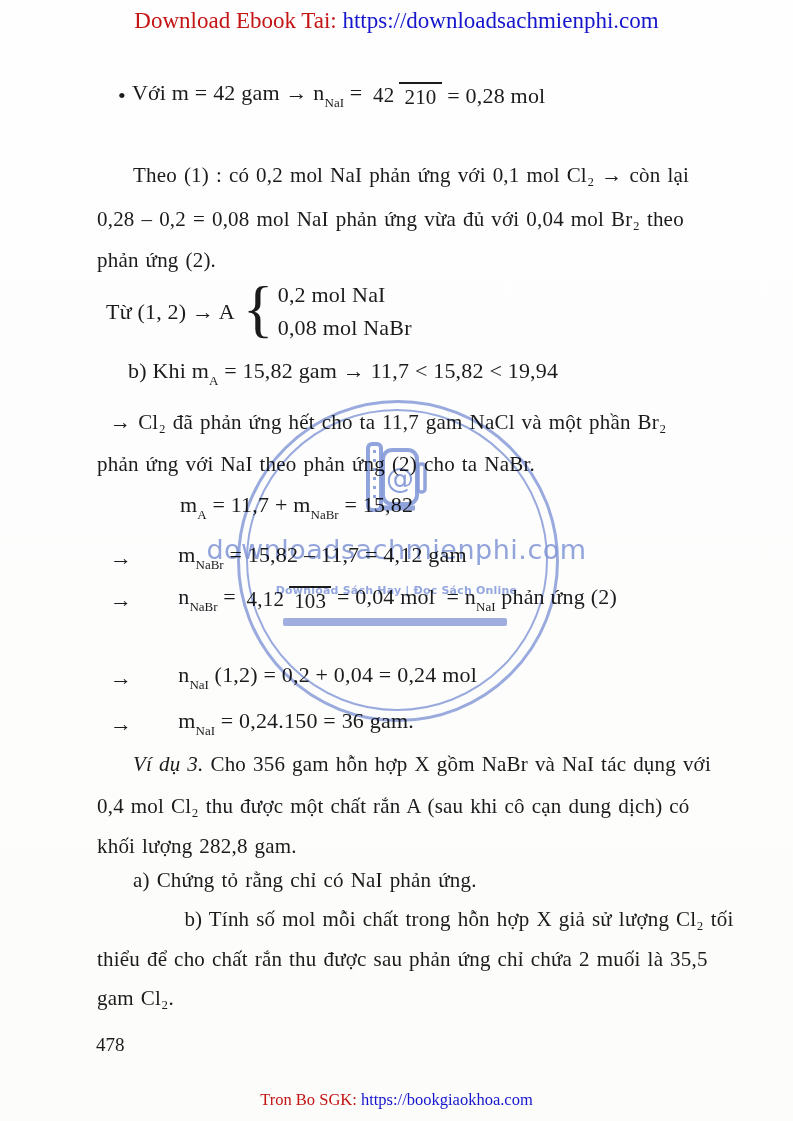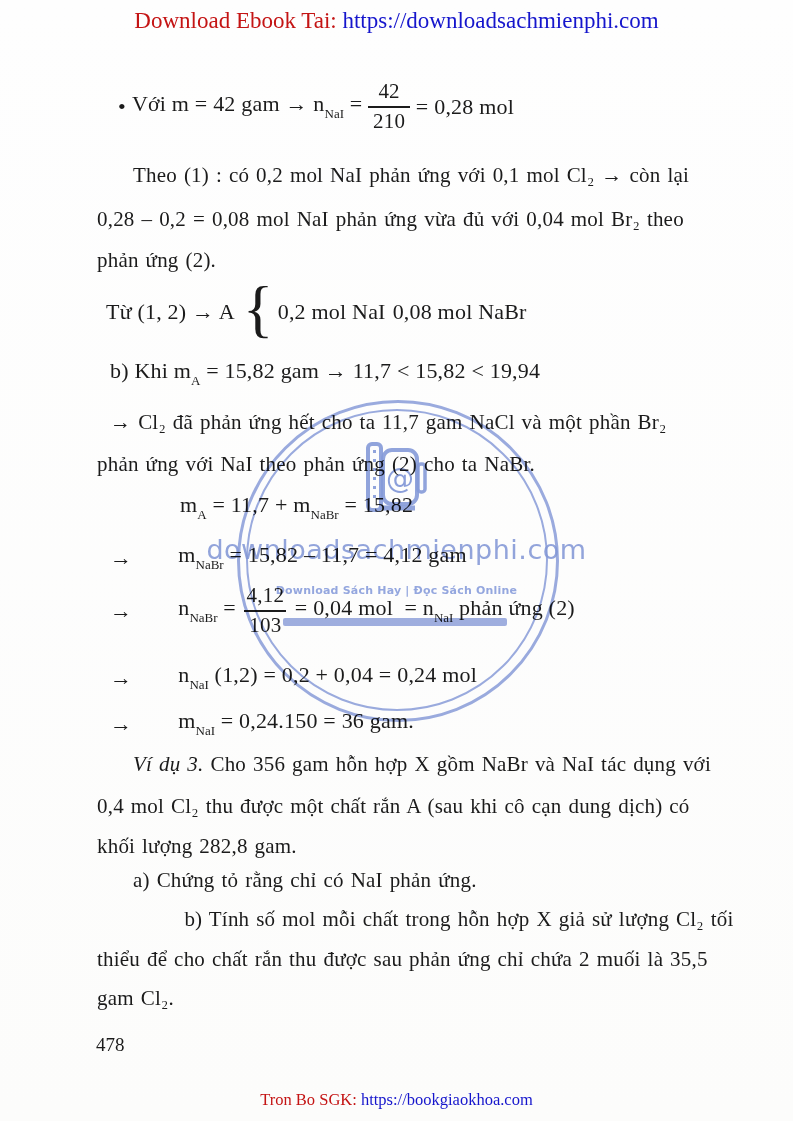--- a/index.html
+++ b/index.html
@@ -25,25 +25,25 @@
   }
   .indent { padding-left:36px; }
   .it { font-style:italic; }
 
   
   .eq { position:absolute; display:flex; align-items:center; font-size:22px; letter-spacing:0.2px; }
   .seg { white-space:pre; }
   .seg sub { font-size:13px; vertical-align:-7px; letter-spacing:0; }
   .arr { margin-right:46px; white-space:pre; }
   .bullet { margin-right:6px; }
-  .frac { display:inline-flex; flex-direction:column; align-items:center; font-size:21px; line-height:1.12; }
+  .frac { display:inline-flex; flex-direction:row; align-items:flex-end; font-size:21px; line-height:1.12; }
   .frac .fnum { padding:0 5px 2px; }
   .frac .fden { border-top:2px solid #1b1b1b; padding:2px 5px 0; }
   .brace { font-size:64px; font-weight:400; line-height:0.9; margin:0 4px 6px 8px; }
-  .stack { display:inline-flex; flex-direction:row; gap:7px; margin-right:32px; }
+  .stack { display:inline-flex; flex-direction:column; gap:7px; margin-right:32px; }
 
   .pageno { position:absolute; left:96px; top:1034px; font-size:19px; }
 
   
   .watermark { position:absolute; inset:0; pointer-events:none; mix-blend-mode:multiply; }
   .wm-ring, .wm-ring2 { position:absolute; border-radius:50%; border:3px solid rgba(138,158,219,0.85); }
   .wm-ring  { left:237px; top:400px; width:316px; height:316px; }
   .wm-ring2 { left:246px; top:409px; width:298px; height:298px; border-width:2.5px; }
   .wm-logo { position:absolute; left:360px; top:438px; }
   .wm-text1 {
@@ -81,21 +81,21 @@
 
   <div class="eq" style="left:106px; top:280px;">
     <span class="seg">Từ (1, 2) → A</span>
     <span class="brace">{</span>
     <span class="stack">
       <span>0,2 mol NaI</span>
       <span>0,08 mol NaBr</span>
     </span>
   </div>
 
-  <div class="eq" style="left:110px; top:358px;">
+  <div class="eq" style="left:128px; top:358px;">
     <span class="seg"><span>b) Khi m</span><sub>A</sub><span> = 15,82 gam → 11,7 &lt; 15,82 &lt; 19,94</span></span>
   </div>
 
   <div class="line" style="top:410px; padding-left:13px;">→ Cl₂ đã phản ứng hết cho ta 11,7 gam NaCl và một phần Br₂</div>
   <div class="line" style="top:452px;">phản ứng với NaI theo phản ứng (2) cho ta NaBr.</div>
 
   <div class="eq" style="left:180px; top:492px;">
     <span class="seg"><span>m</span><sub>A</sub><span> = 11,7 + m</span><sub>NaBr</sub><span> = 15,82</span></span>
   </div>
 

